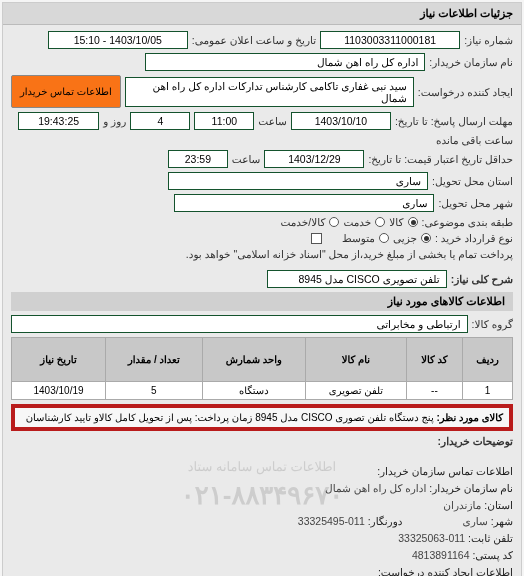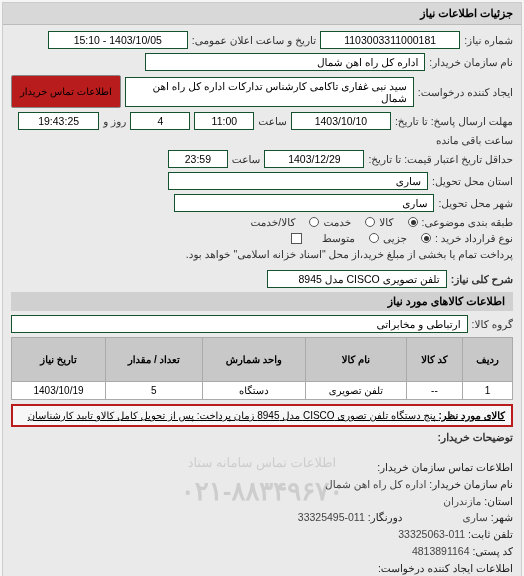--- a/index.html
+++ b/index.html
@@ -45,31 +45,31 @@
   background: #fff;
   border: 1px solid #14532d;
   padding: 2px 6px;
   min-height: 18px;
   font-size: 10.5px;
   display: inline-block;
   text-align: center;
 }
 .wide { flex: 1; text-align: right; }
 .btn {
-  background: #b91c1c;
+  background: #f97316;
   border: 1px solid #888;
   padding: 10px 8px;
   font-size: 10px;
   cursor: pointer;
   border-radius: 2px;
 }
 .radio-group {
   display: inline-flex;
   align-items: center;
-  gap: 14px;
+  gap: 4px;
 }
 .radio-dot {
   display: inline-block;
   width: 10px;
   height: 10px;
   border: 1px solid #555;
   border-radius: 50%;
   position: relative;
   background: #fff;
 }
@@ -111,26 +111,25 @@
   font-weight: bold;
 }
 table.data td {
   border: 1px solid #aaa;
   padding: 3px 4px;
   font-size: 10px;
   text-align: center;
 }
 .note-box {
   background: #f7f7f7;
-  border: 2px solid #b91c1c;
+  border: 4px solid #b91c1c;
   padding: 4px 6px;
   margin-top: 4px;
   font-size: 10px;
   min-height: 16px;
-  text-decoration: underline;
 }
 .contact-section {
   position: relative;
   background: #eaeaea;
   padding: 6px 8px;
   font-size: 10.5px;
   line-height: 1.6;
   overflow: hidden;
 }
 .watermark {

